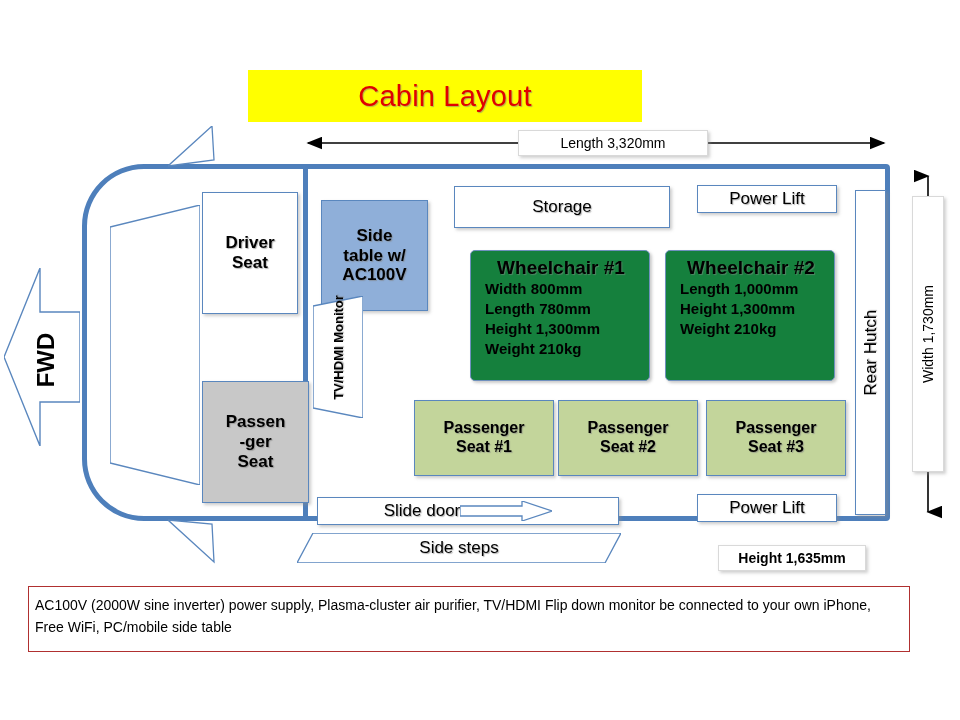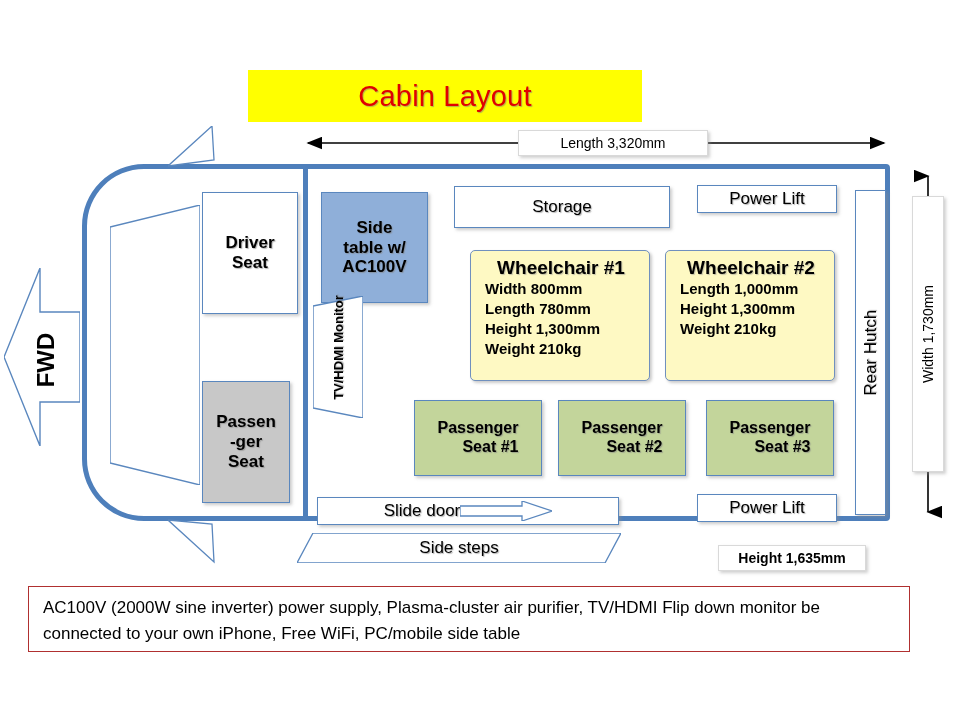--- a/index.html
+++ b/index.html
@@ -50,28 +50,28 @@
     box-shadow:2px 2px 3px rgba(140,140,140,.45);
   }
   .box .lbl{
     text-shadow:1px 1px 1px rgba(130,130,130,.6);
     color:#000;
   }
   .white{background:#ffffff;}
   .grey{background:#C8C8C8;}
   .blue{background:#8FAFD9;}
   .green{background:#C3D59B;}
-  .pink{background:#fef9c3;}
+  .pink{background:#15803d;}
 
   #driver-seat{left:202px;top:192px;width:96px;height:122px;}
   #driver-seat .lbl{font-size:17px;font-weight:bold;}
-  #passenger-seat{left:202px;top:381px;width:88px;height:122px;}
+  #passenger-seat{left:202px;top:381px;width:107px;height:122px;}
   #passenger-seat .lbl{font-size:17px;font-weight:bold;}
 
-  #side-table{left:321px;top:192px;width:107px;height:111px;}
+  #side-table{left:321px;top:200px;width:107px;height:111px;}
   #side-table .lbl{font-size:17px;font-weight:bold;}
 
   #storage{left:454px;top:186px;width:216px;height:42px;}
   #storage .lbl{font-size:17px;}
 
   #power-lift-top{left:697px;top:185px;width:140px;height:28px;}
   #power-lift-top .lbl{font-size:17px;}
   #power-lift-bottom{left:697px;top:494px;width:140px;height:28px;}
   #power-lift-bottom .lbl{font-size:17px;}
 
@@ -87,21 +87,21 @@
     box-shadow:2px 2px 3px rgba(140,140,140,.45);
     padding:6px 0 6px 14px;box-sizing:border-box;
   }
   .wc .hd{font-size:19px;font-weight:bold;text-align:center;padding-right:12px;
           text-shadow:1px 1px 1px rgba(140,140,140,.5);}
   .wc .sp{font-size:15px;font-weight:bold;line-height:1.33;}
   #wheelchair-1{left:470px;top:250px;width:180px;height:131px;}
   #wheelchair-2{left:665px;top:250px;width:170px;height:131px;}
 
   
-  .pseat{width:128px;height:76px;text-align:right;}
+  .pseat{width:140px;height:76px;}
   .pseat .lbl{font-size:16px;font-weight:bold;}
   #passenger-seat-1{left:414px;top:400px;}
   #passenger-seat-2{left:558px;top:400px;}
   #passenger-seat-3{left:706px;top:400px;}
 
   
   #slide-door{left:317px;top:497px;width:302px;height:28px;
     background:#fff;border:1px solid #5A87BE;
     box-shadow:2px 2px 3px rgba(140,140,140,.45);
     display:flex;align-items:center;justify-content:center;gap:0;}
@@ -130,22 +130,22 @@
   }
   #length-dim{left:518px;top:130px;width:190px;height:26px;}
   #width-dim{left:912px;top:196px;width:32px;height:276px;}
   #width-dim .lbl{transform:rotate(-90deg);white-space:nowrap;font-size:14px;}
   #height-dim{left:718px;top:545px;width:148px;height:26px;font-weight:bold;}
 
   
   #caption{
     left:28px;top:586px;width:882px;height:66px;
     border:1px solid #B03030;background:#ffffff;
-    padding:8px 14px;box-sizing:border-box;
-    font-size:17px;line-height:1.55;color:#000;
+    padding:8px 6px;box-sizing:border-box;
+    font-size:14px;line-height:1.55;color:#000;
   }
 </style>
 </head>
 <body>
 
 <div class="stage">
 
   <div class="abs" id="title-banner">
     <span class="t">Cabin Layout</span>
   </div>

